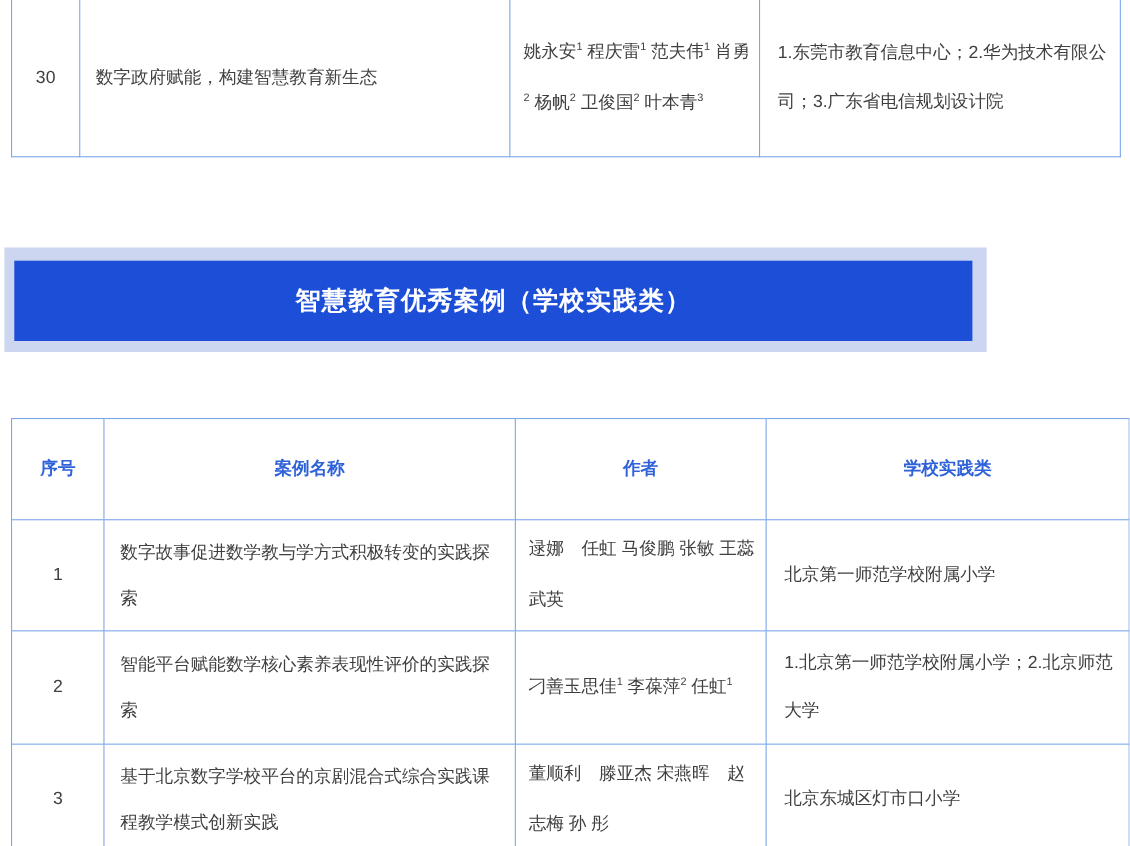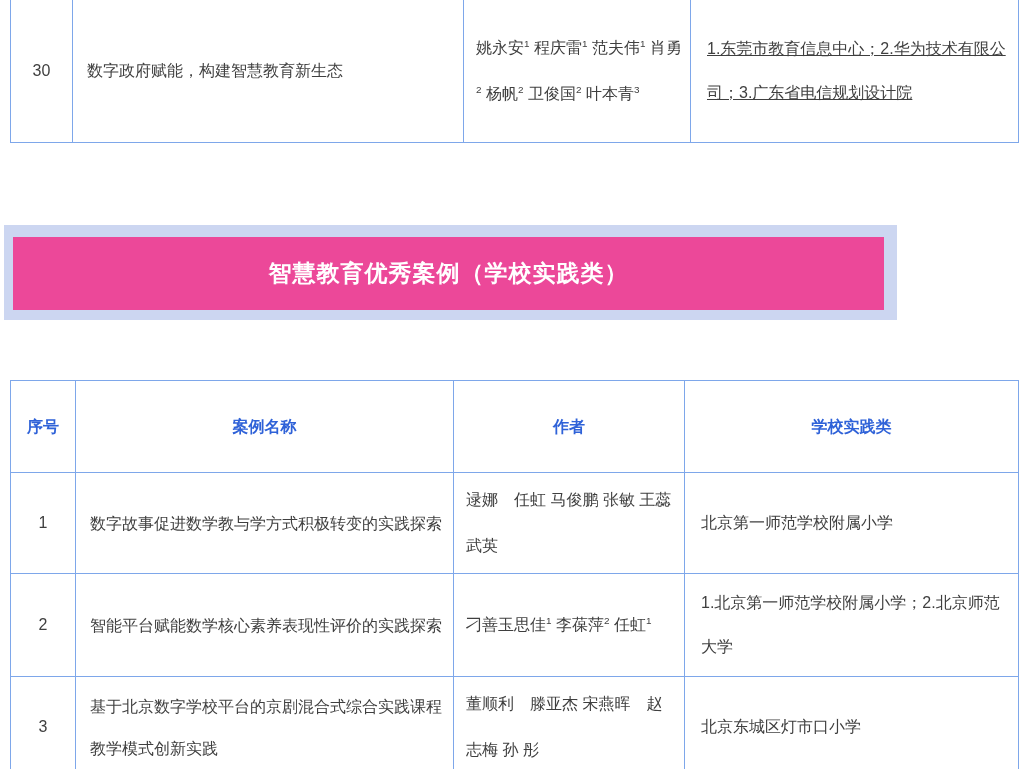--- a/index.html
+++ b/index.html
@@ -33,48 +33,48 @@
   td.c-auth  { text-align: left; padding: 4px 6px 4px 12px;  line-height: 46px; }
   td.c-unit  { text-align: left; padding: 4px 8px 4px 16px;  line-height: 44px; }
   sup { font-size: 0.62em; line-height: 0; }
 
   
   table.tbl-top { margin-top: -2px; }
   table.tbl-top tr { height: 144px; }
   table.tbl-top .w1 { width: 62px; }
   table.tbl-top .w2 { width: 391px; }
   table.tbl-top .w3 { width: 227px; }
-  table.tbl-top .w4 { width: 328px; text-decoration: underline; }
+  table.tbl-top .w4 { width: 328px; }
 
   
   .banner-frame {
     margin: 82px 0 0 4px;
     width: 893px;
     height: 95px;
     background: #ccd6f1;
     padding: 12px 13px 10px 9px;
   }
   .banner-inner {
     width: 100%;
     height: 100%;
-    background: #ec4899;
+    background: #1d4ed8;
     display: flex;
     align-items: center;
     justify-content: center;
   }
   .banner-inner span {
     color: #ffffff;
     font-size: 23px;
     font-weight: bold;
     letter-spacing: 1px;
   }
 
   
   table.tbl-main { margin-top: 60px; }
-  table.tbl-main .w1 { width: 65px; }
+  table.tbl-main .w1 { width: 85px; }
   table.tbl-main .w2 { width: 378px; }
   table.tbl-main .w3 { width: 231px; }
   table.tbl-main .w4 { width: 334px; }
   table.tbl-main th {
     color: #2f62d8;
     font-weight: bold;
     text-align: center;
     line-height: 33px;
     padding: 6px 14px;
   }

